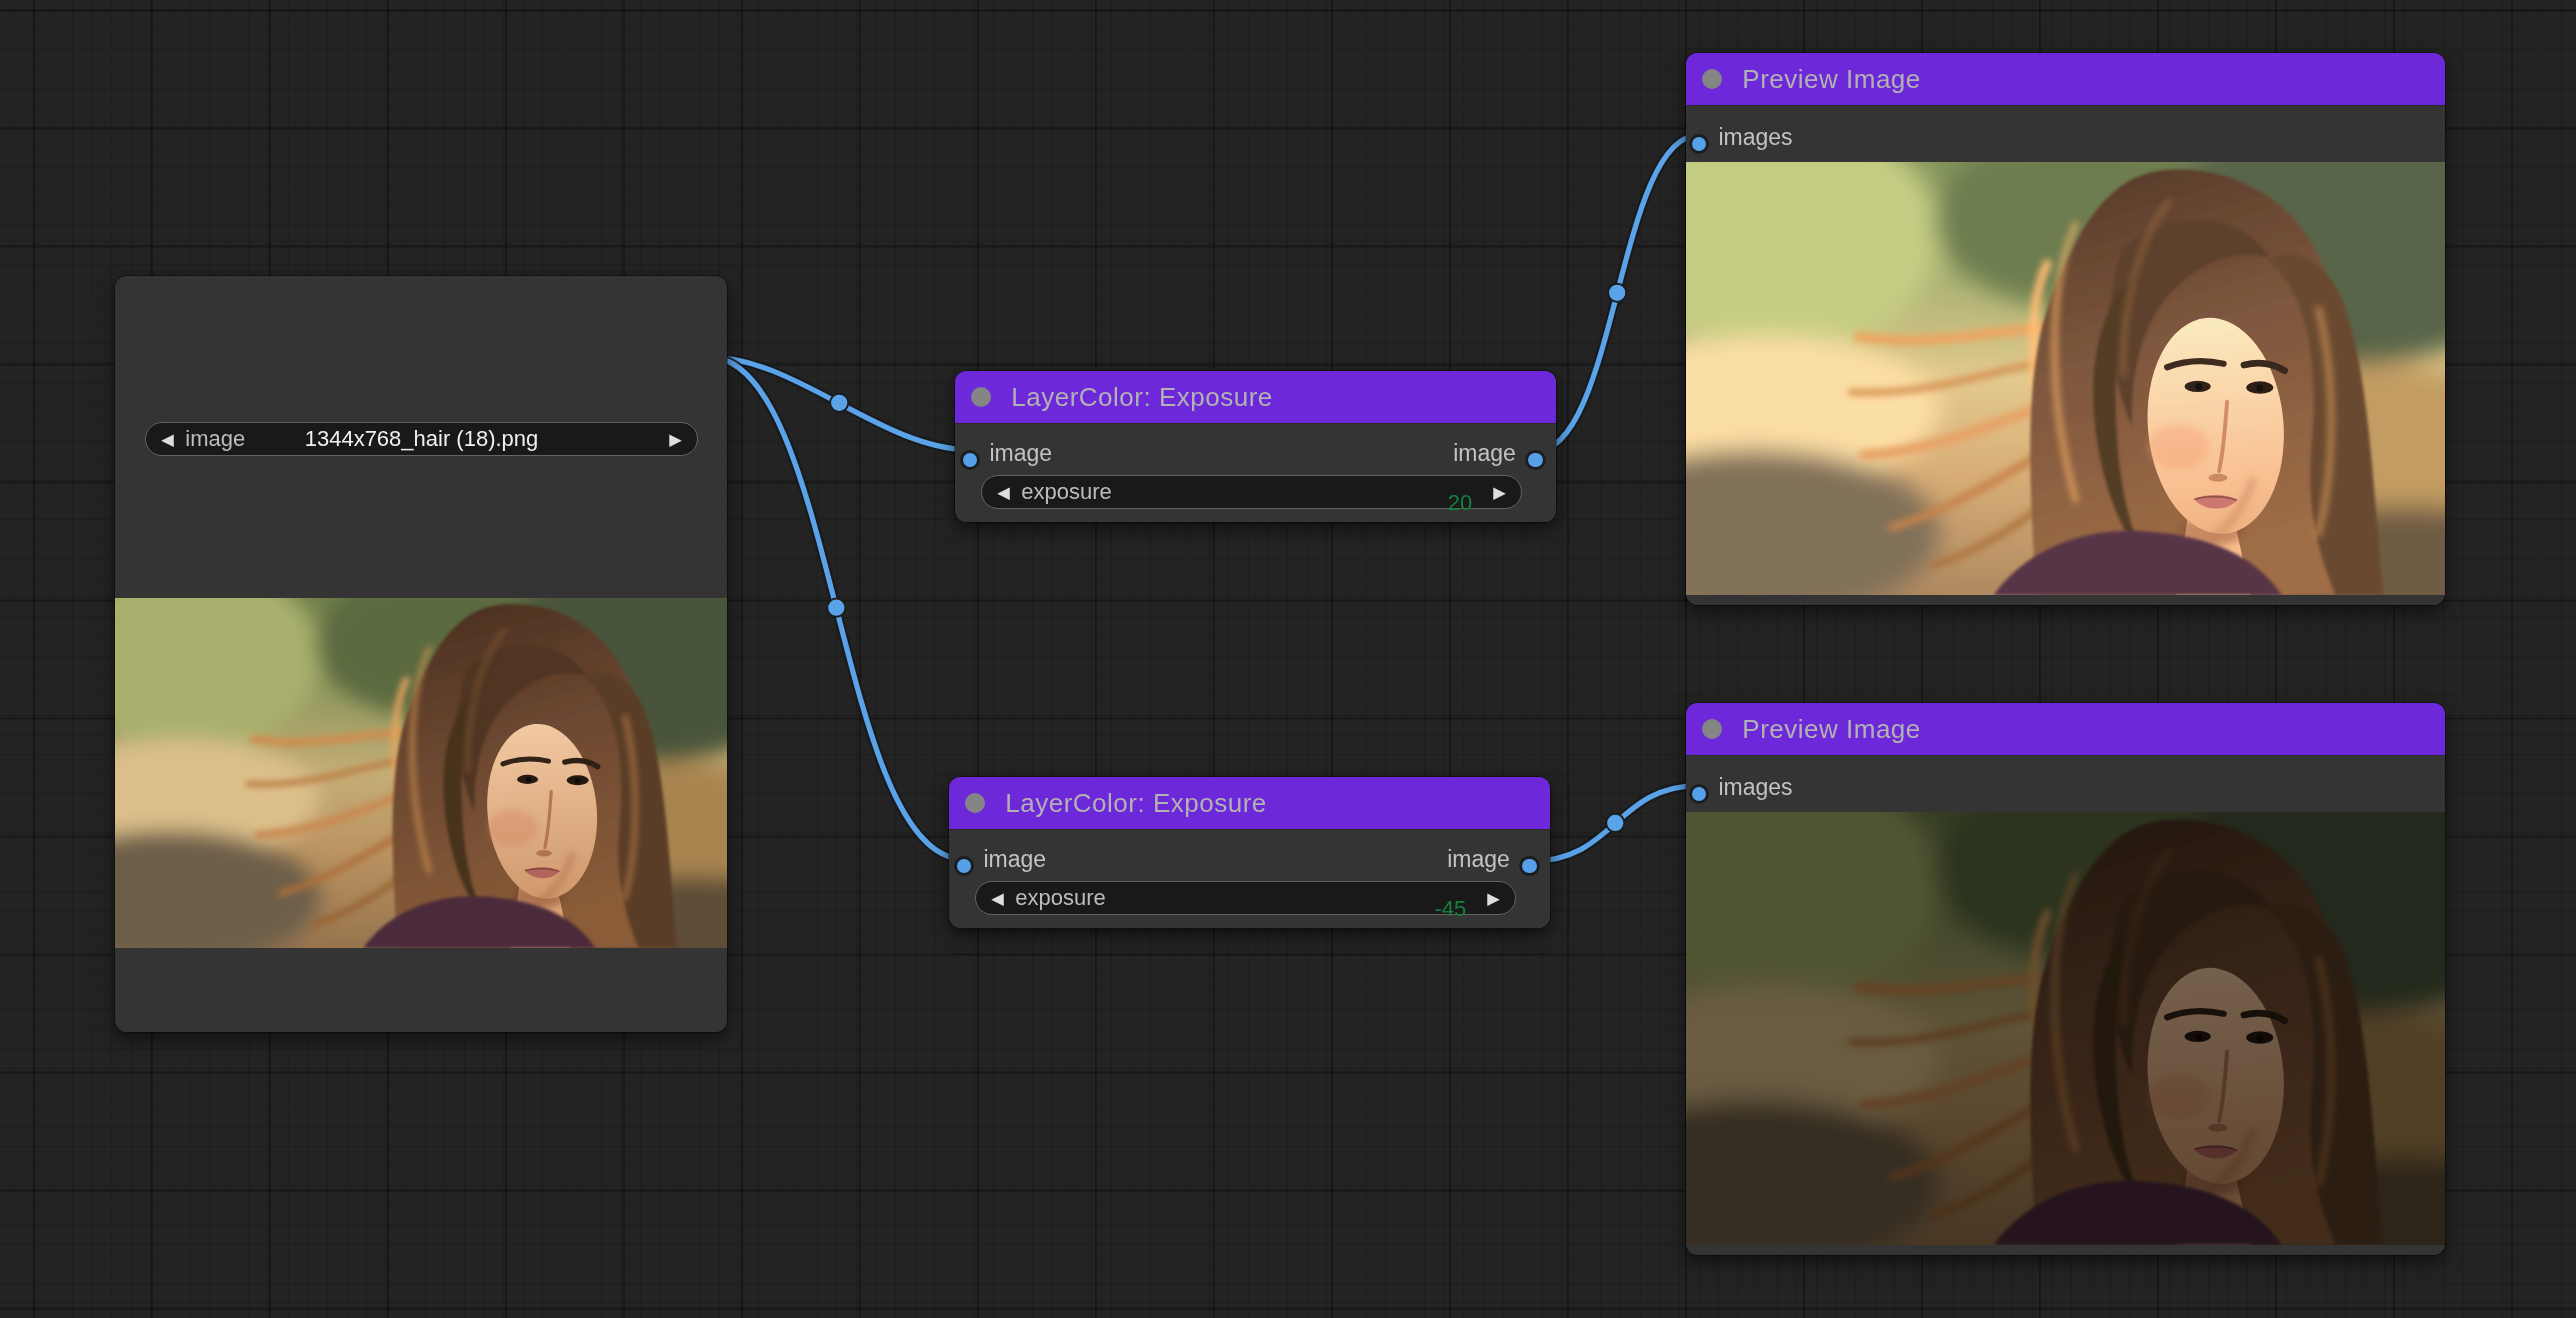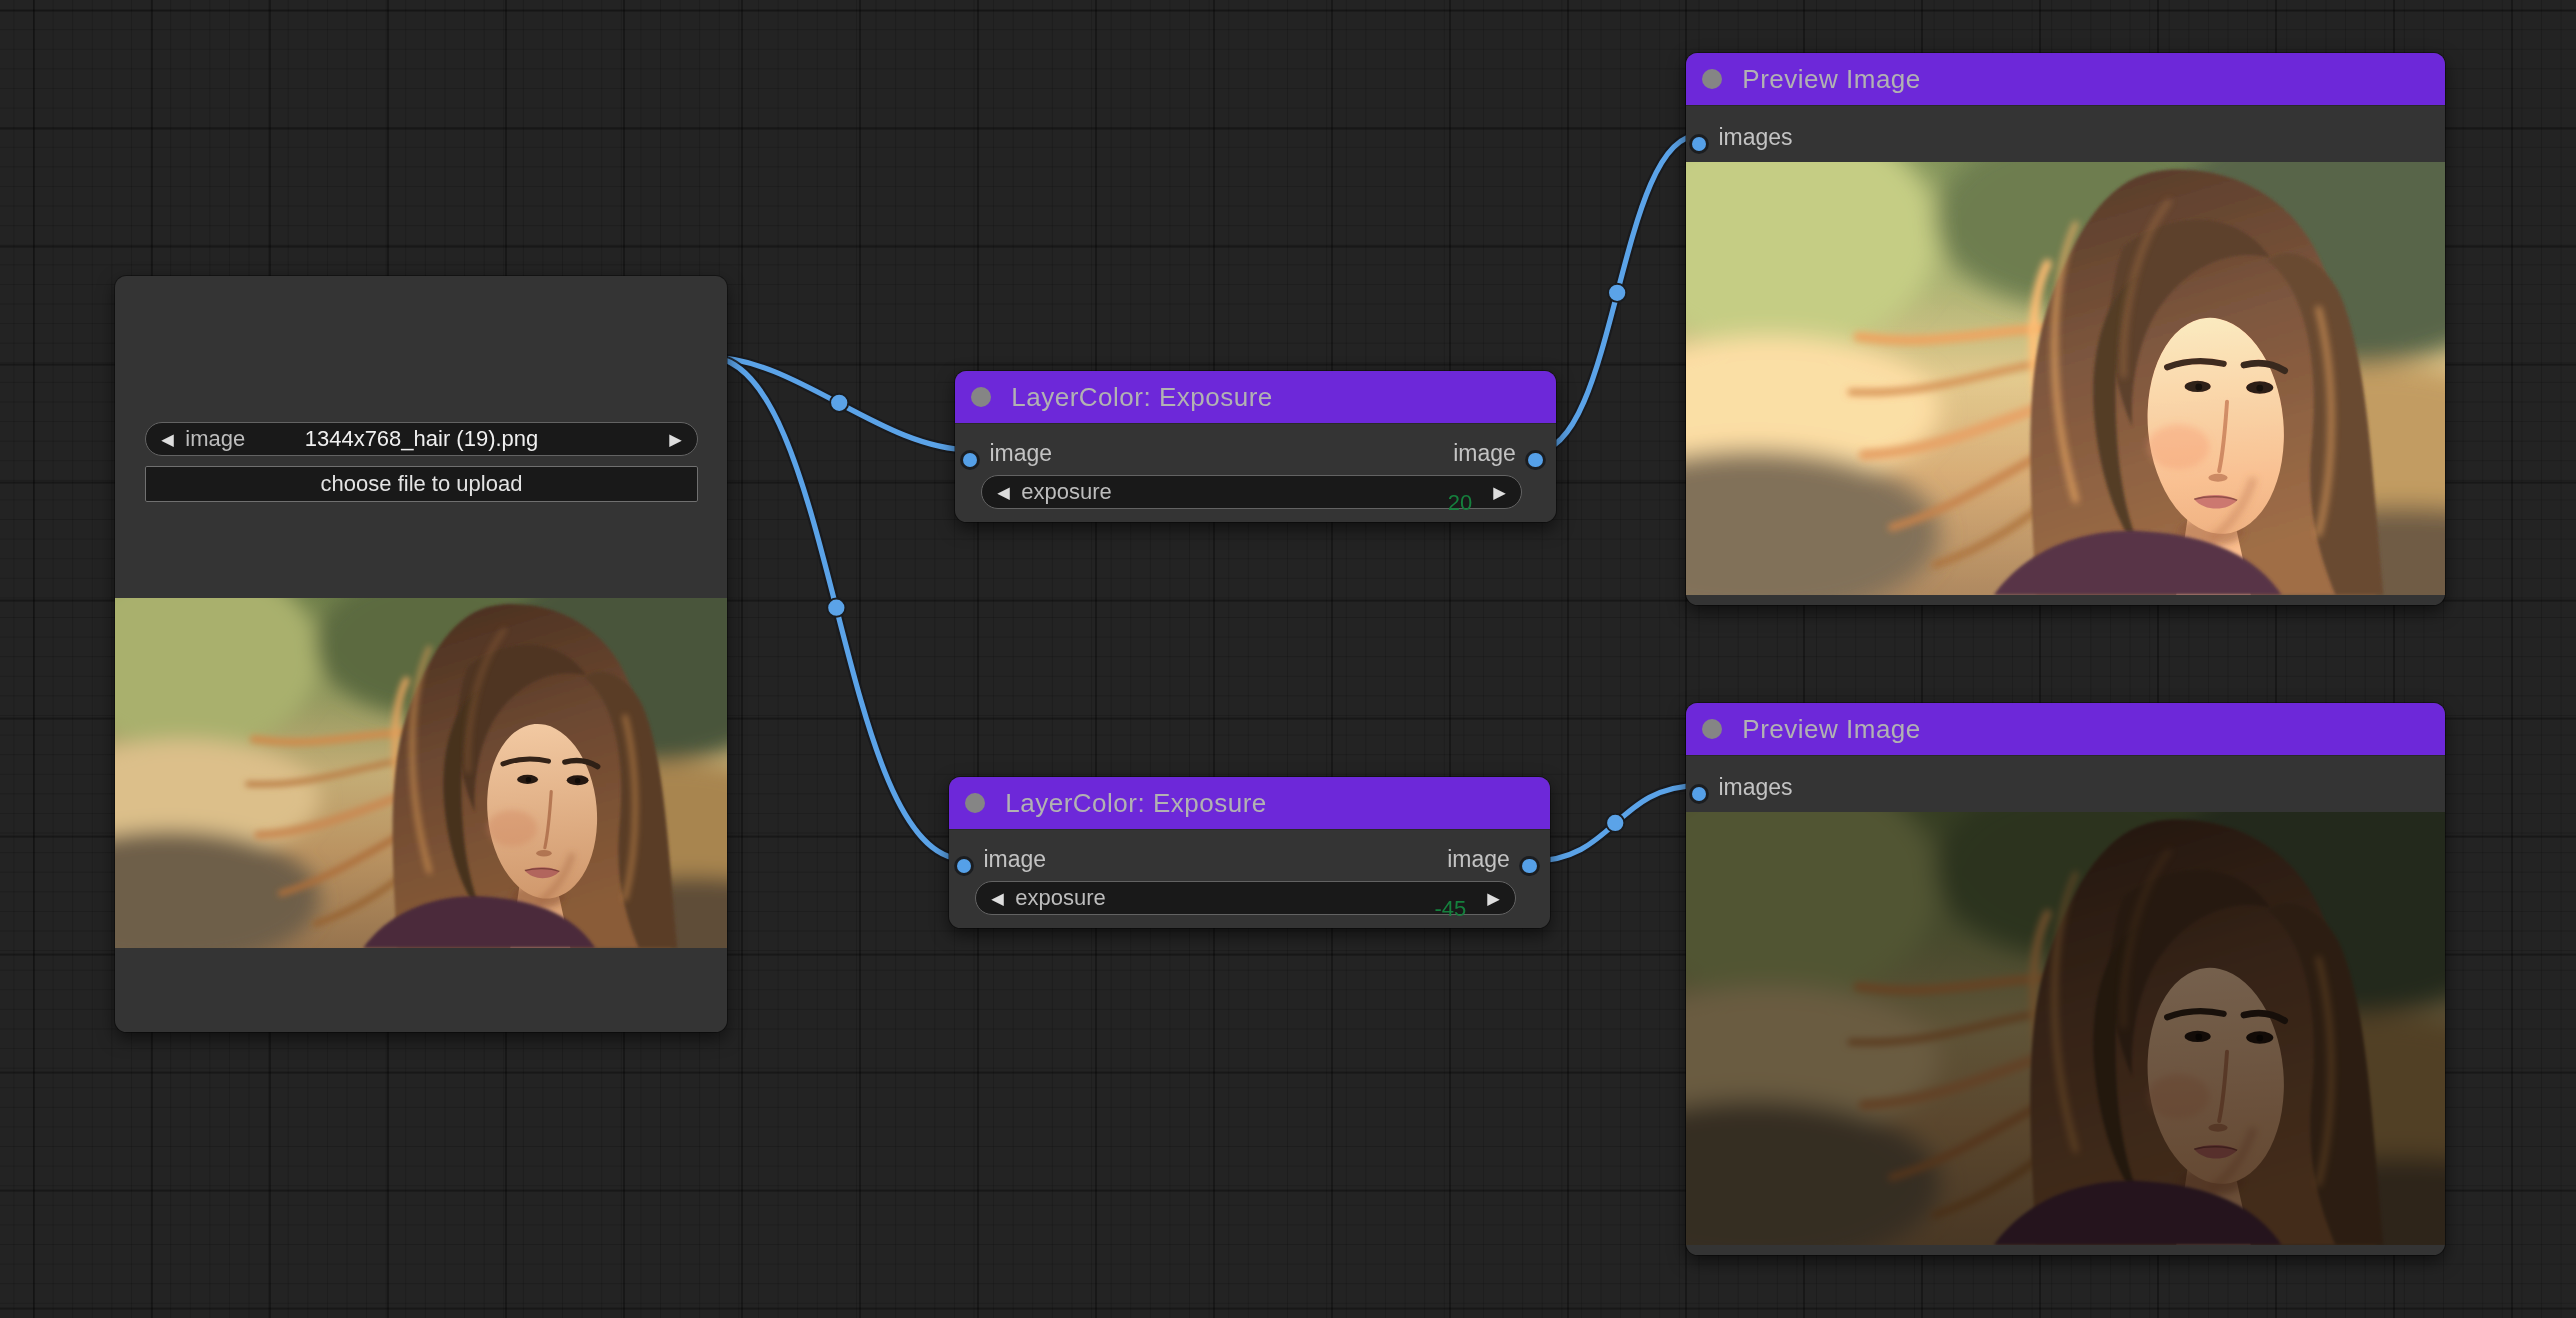--- a/index.html
+++ b/index.html
@@ -218,26 +218,23 @@
     <span class="slot-label upper">IMAGE</span>
     <span class="slot-dot blue"></span>
   </div>
   <div class="slot slot-mask">
     <span class="slot-label upper">MASK</span>
     <span class="slot-dot green"></span>
   </div>
   <div class="widget pill combo">
     <span class="arrow-icon">◀</span>
     <span class="w-label">image</span>
-    <span class="combo-value">1344x768_hair (19).png</span>
+    <span class="combo-value">1344x768_hair (18).png</span>
     <span class="spacer"></span>
     <span class="arrow-icon">▶</span>
-  </div>
-  <div class="upload-btn">
-    <span>choose file to upload</span>
   </div>
   <div class="portrait-box portrait-normal">
     <svg viewBox="0 0 1344 768" preserveAspectRatio="none">
         <use href="#portrait-art"></use>
       </svg>
   </div>
 </div>
 
 <div class="node exp-node" id="node-exp-top">
   <div class="node-title">

